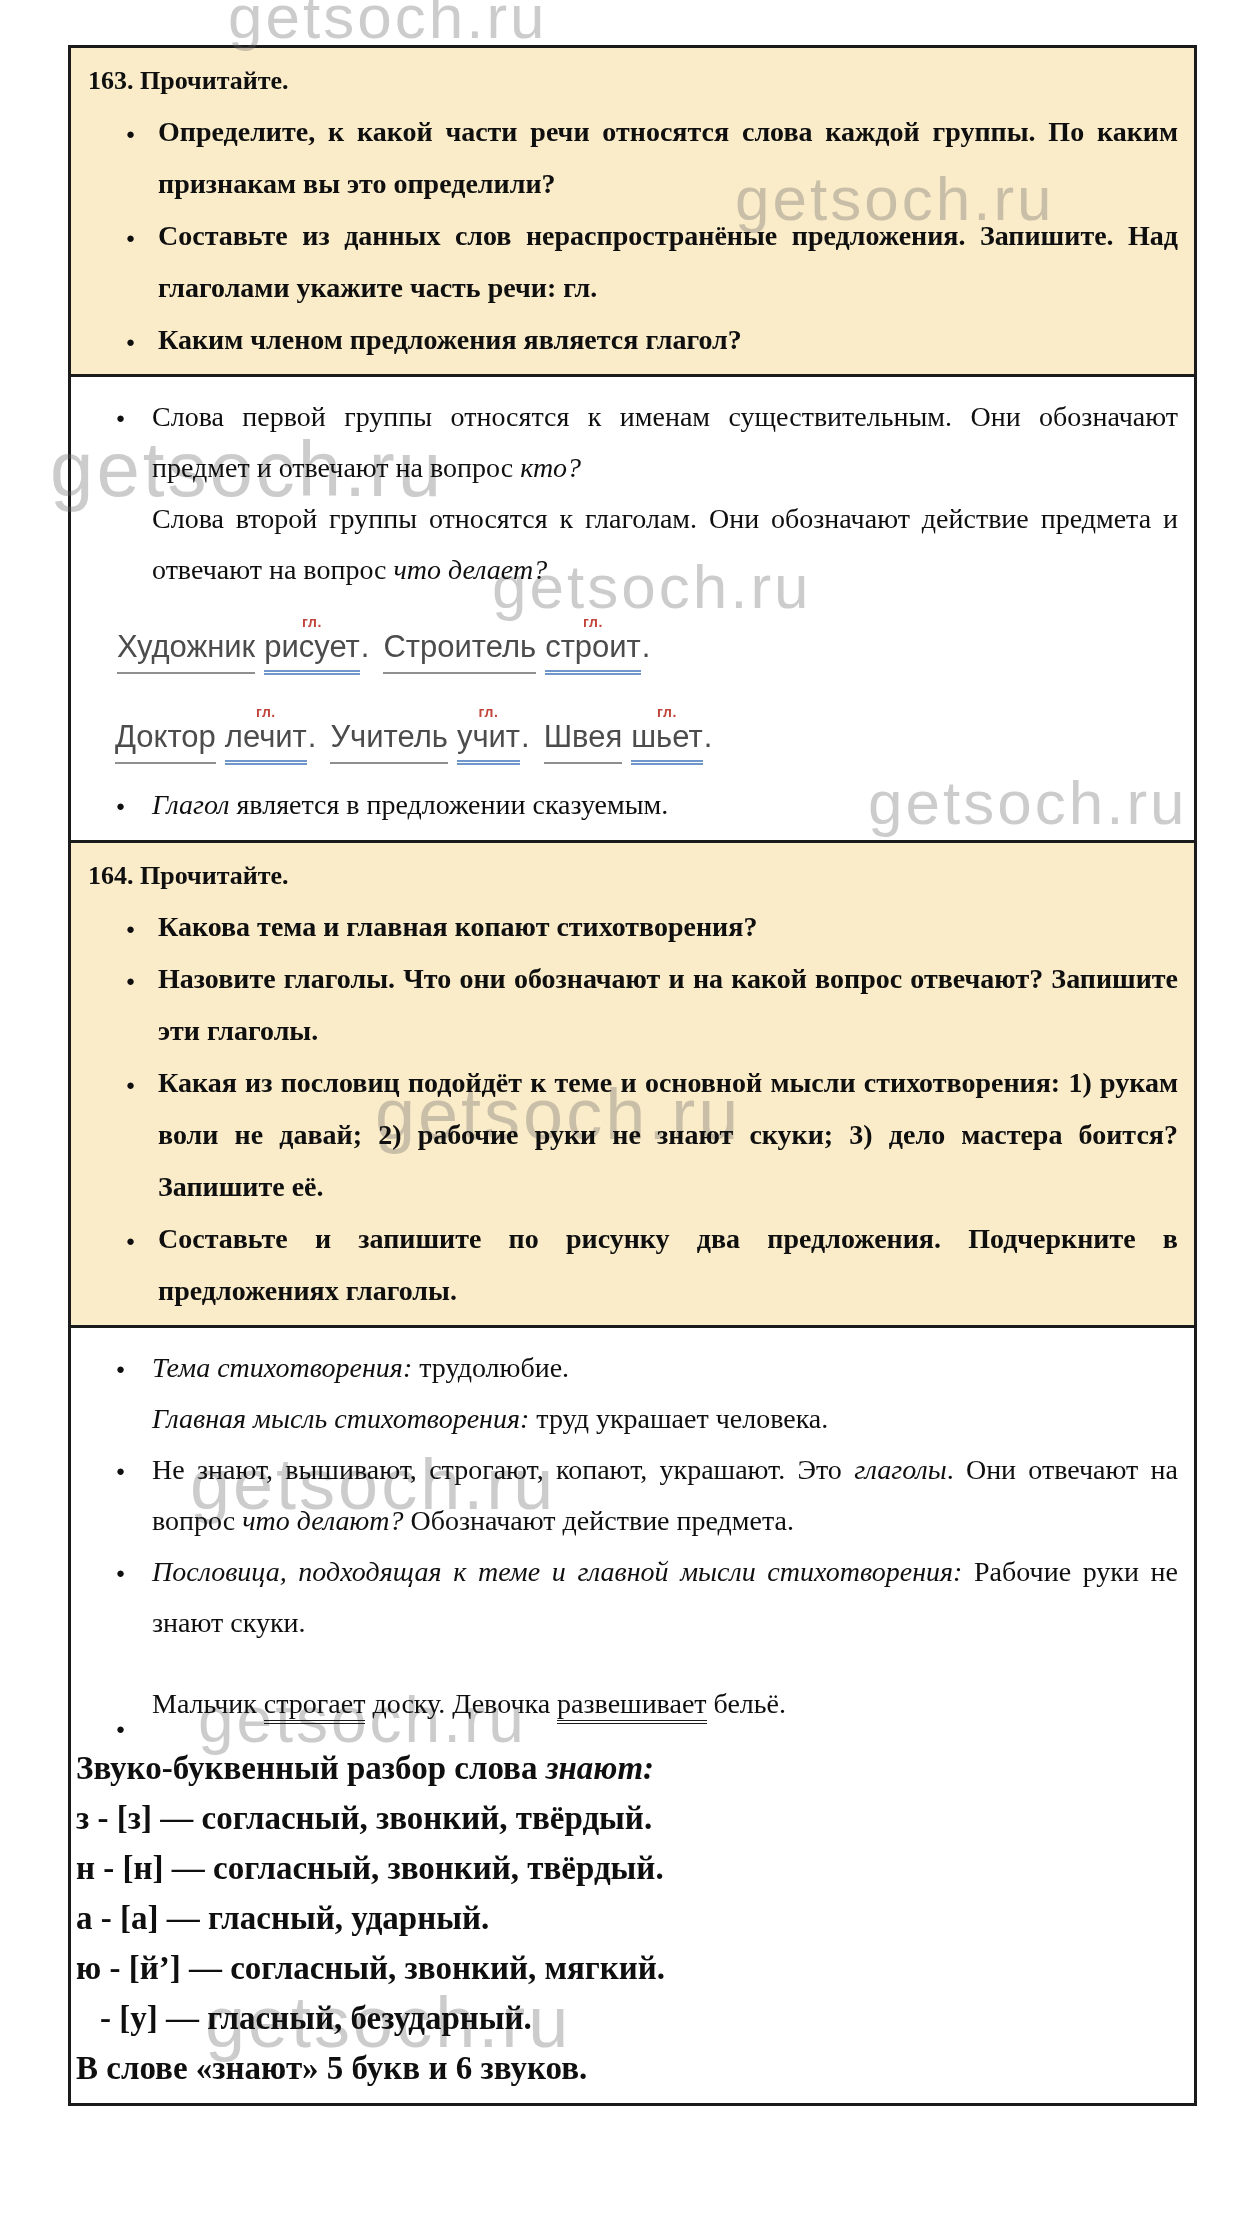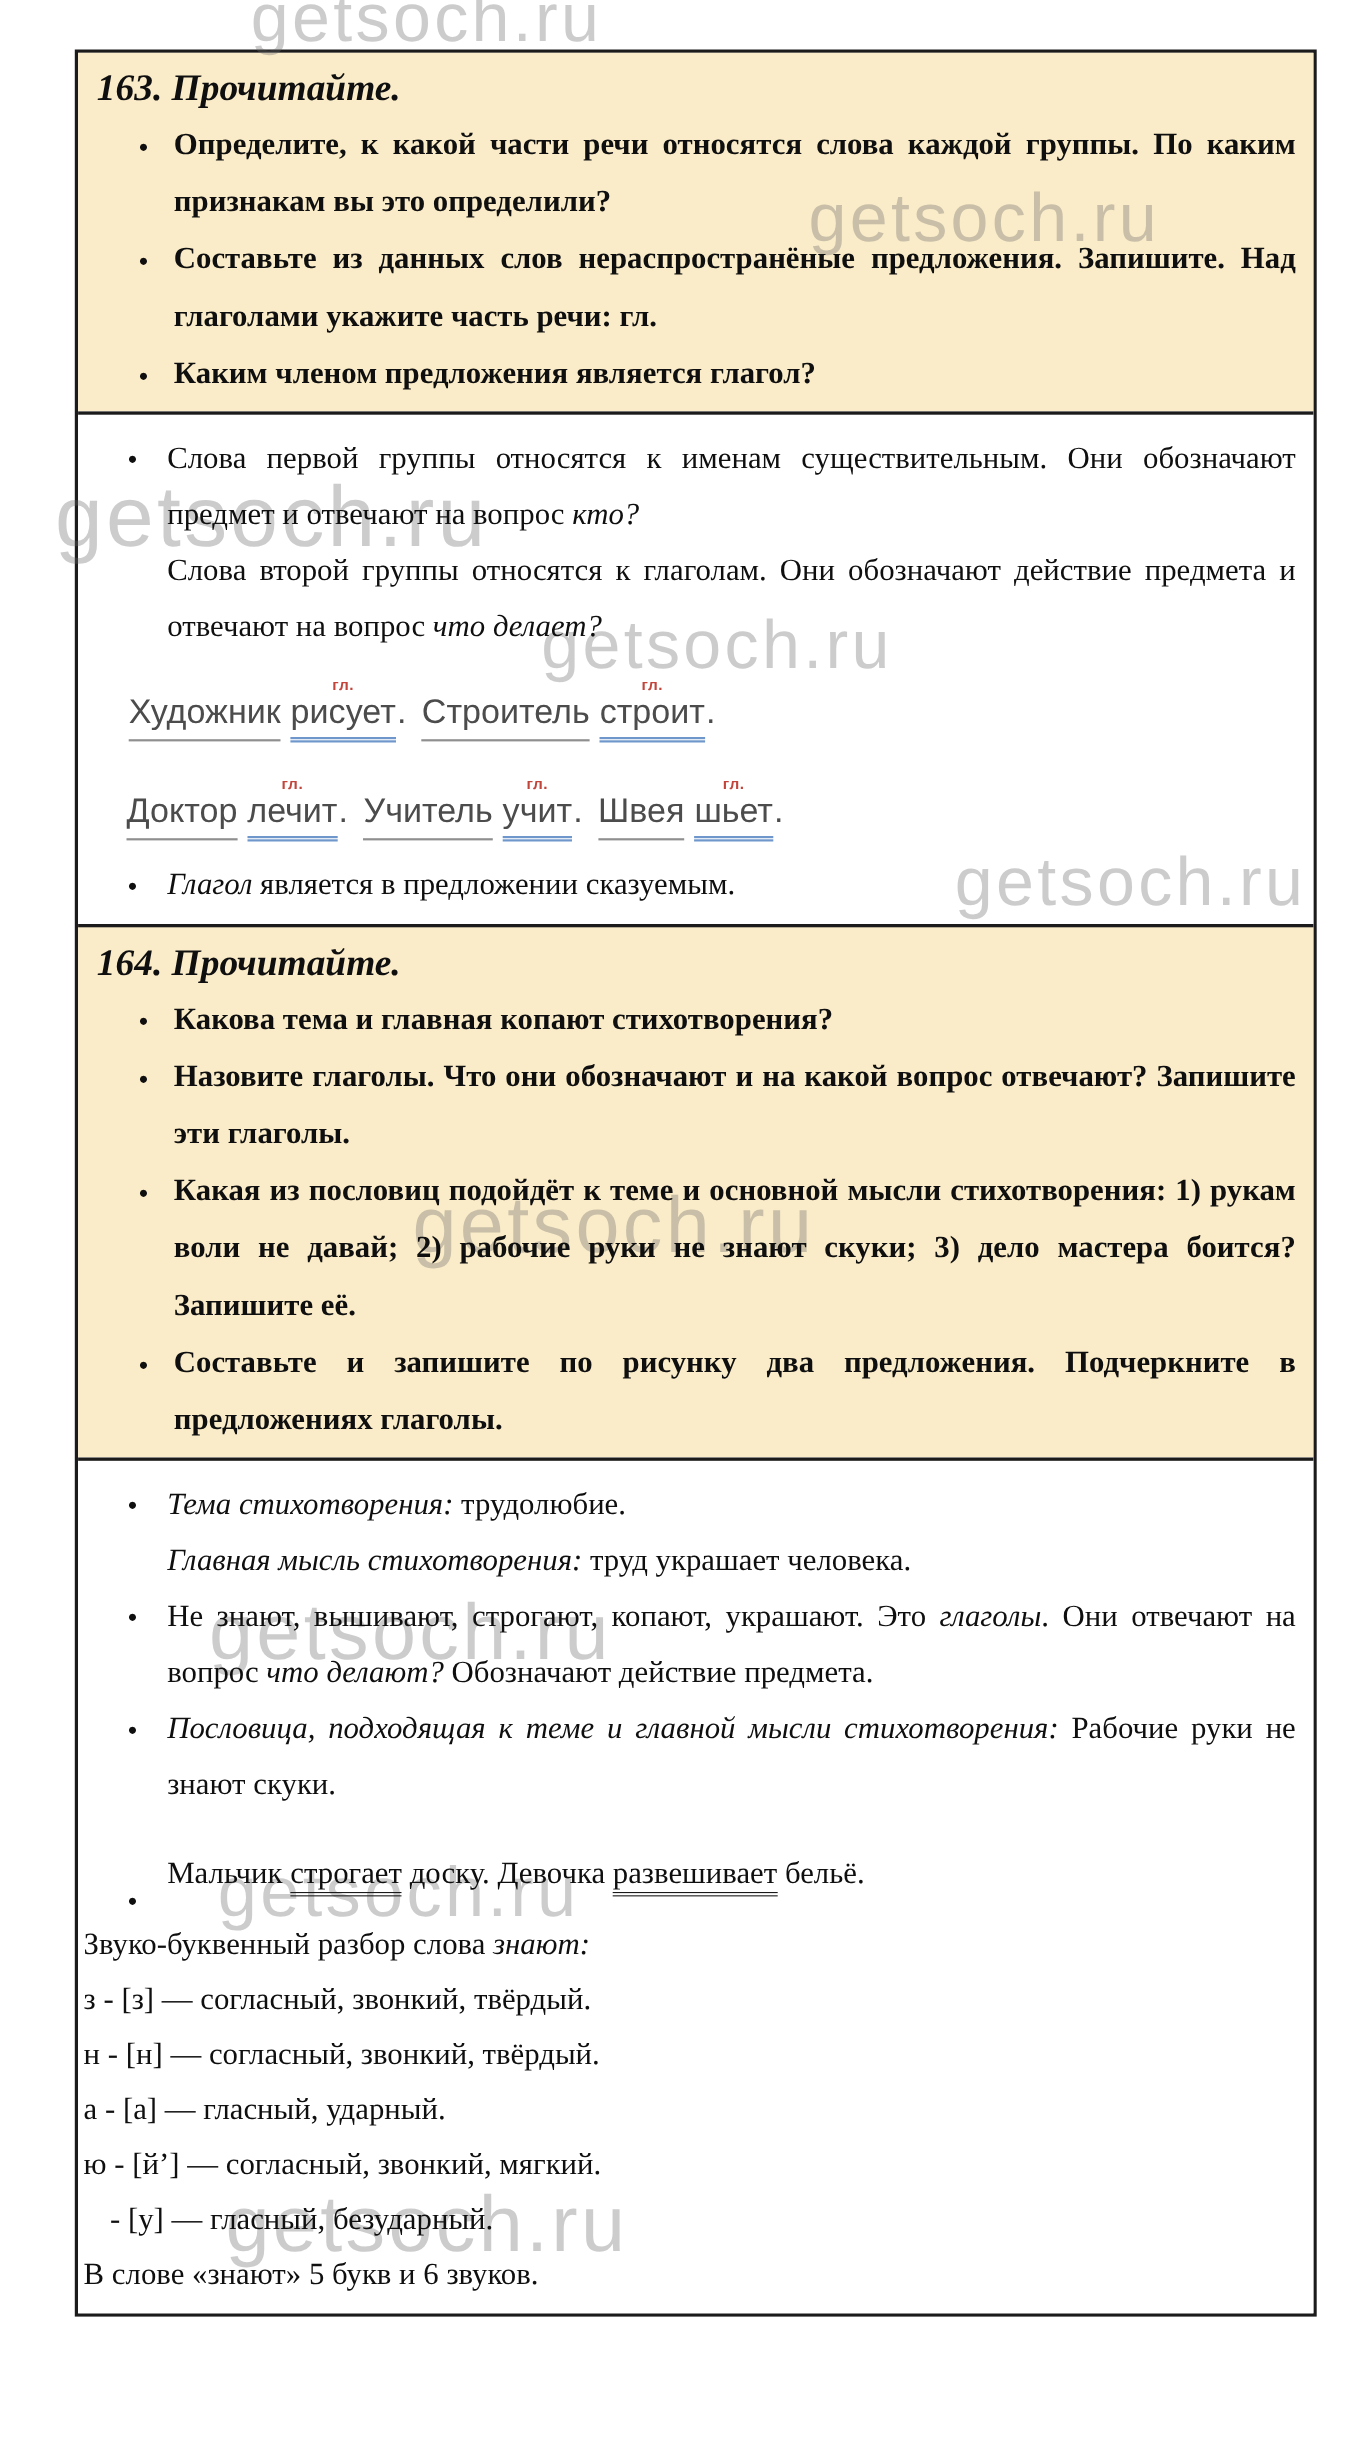--- a/index.html
+++ b/index.html
@@ -12,21 +12,21 @@
   .page{position:relative;width:1242px;height:2225px;background:#fff;overflow:hidden;
          font-family:"Liberation Serif","DejaVu Serif",serif;color:var(--ink);}
   .box{position:relative;margin:45px 45px 0 68px;width:1129px;border:3px solid var(--frame);}
   .sec{position:relative;}
   .sec-task{background:var(--cream);}
   .sec-ans{background:#fff;}
   .sec + .sec{border-top:3px solid var(--frame);}
   .sec-inner{position:relative;z-index:3;}
   .sec-task .sec-inner{padding:12px 16px 8px 17px;}
   .sec-ans  .sec-inner{padding:14px 16px 10px 17px;}
-  .sec-title{font-size:34px;font-weight:700;line-height:42px;margin-bottom:4px;font-style:italic;}
+  .sec-title{font-size:26px;font-weight:700;line-height:42px;margin-bottom:4px;}
   .li{display:flex;line-height:52px;font-size:28px;}
   .sec-ans .li{line-height:51px;}
   .bullet{flex:none;width:32px;margin-left:38px;font-size:15px;transform:translateY(2px);}
   .sec-ans .bullet{width:36px;margin-left:28px;}
   .bullet.hidden{visibility:hidden;}
   .bullet.low{transform:translateY(26px);}
   .li-text{flex:1;text-align:justify;}
   .sec-task .li-text{font-weight:700;}
   .it{font-style:italic;}
   .u-d2{border-bottom:4px double #1a1a1a;padding-bottom:1px;}
@@ -39,21 +39,21 @@
   .aw.u-s{padding-bottom:6px;border-bottom:2px solid var(--gray-ul);}
   .aw.u-d{padding-bottom:4px;border-bottom:5px double var(--blue-ul);}
   .aw-label{position:absolute;top:-25px;left:50%;transform:translateX(-50%);
             font-size:14px;font-weight:700;color:var(--red);letter-spacing:.5px;}
   .punct{margin-right:14px;}
   .aw + .punct{margin-left:1px;}
   .sp{display:inline-block;width:9px;}
   .ans-gap{margin-top:30px;}
   .glagol-row{margin-top:14px;}
   
-  .phon{margin-left:-12px;margin-top:14px;font-size:28px;line-height:50px;}
+  .phon{margin-left:-12px;margin-top:14px;font-size:33px;line-height:50px;font-weight:bold;}
   .phon-indent{padding-left:24px;}
   
   .wm{position:absolute;z-index:2;font-family:"Liberation Sans","DejaVu Sans",sans-serif;
       color:var(--wm);letter-spacing:3px;white-space:nowrap;pointer-events:none;line-height:1;}
 </style>
 </head>
 <body>
 
 <div class="page">
   <div class="box">

